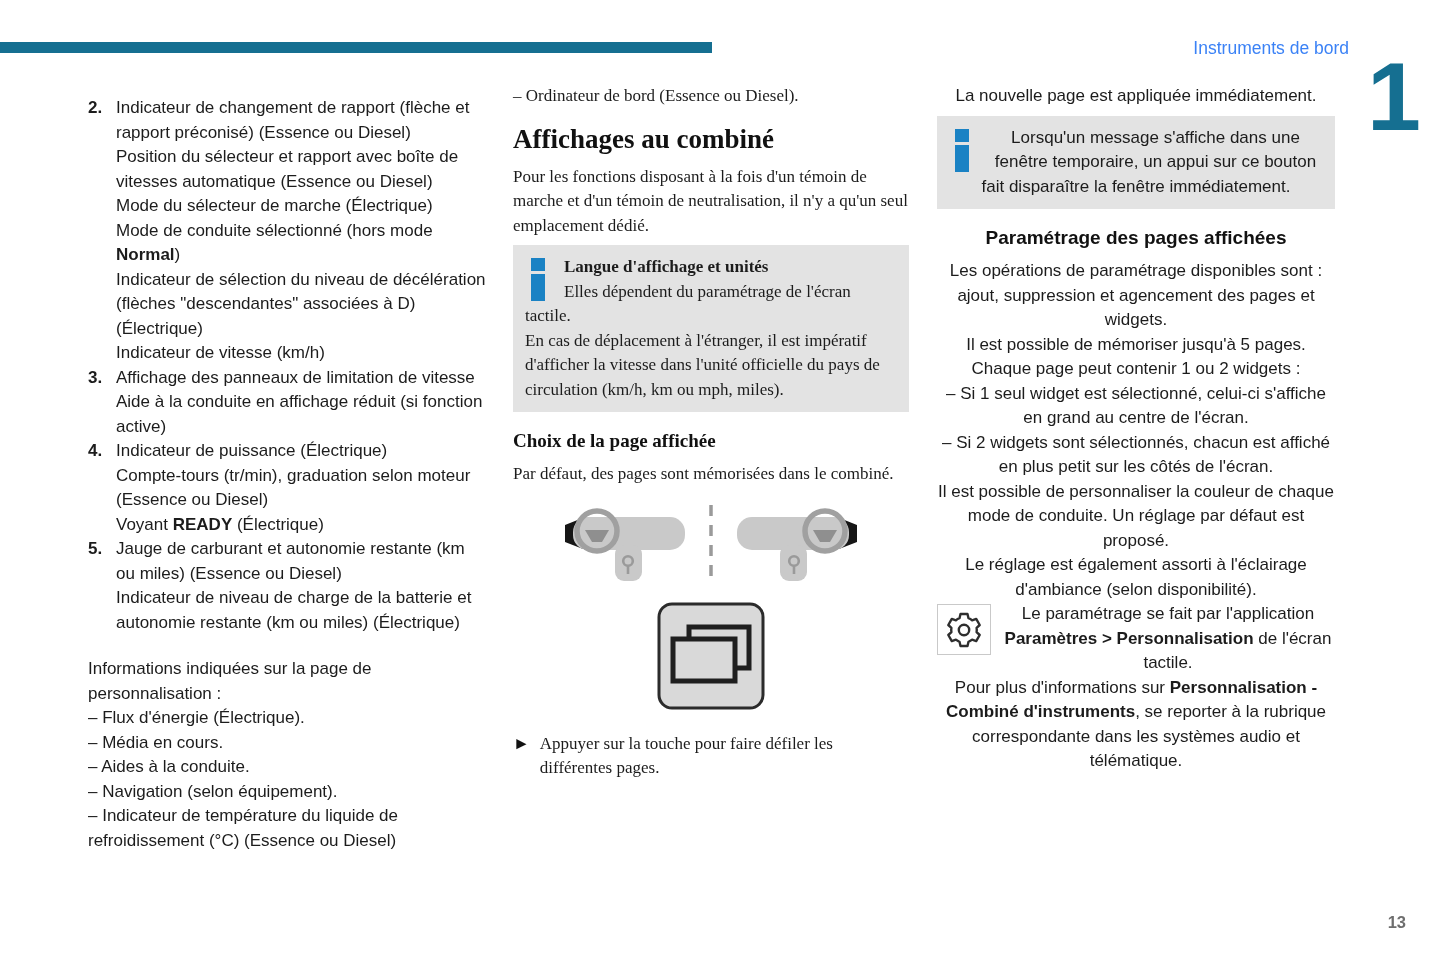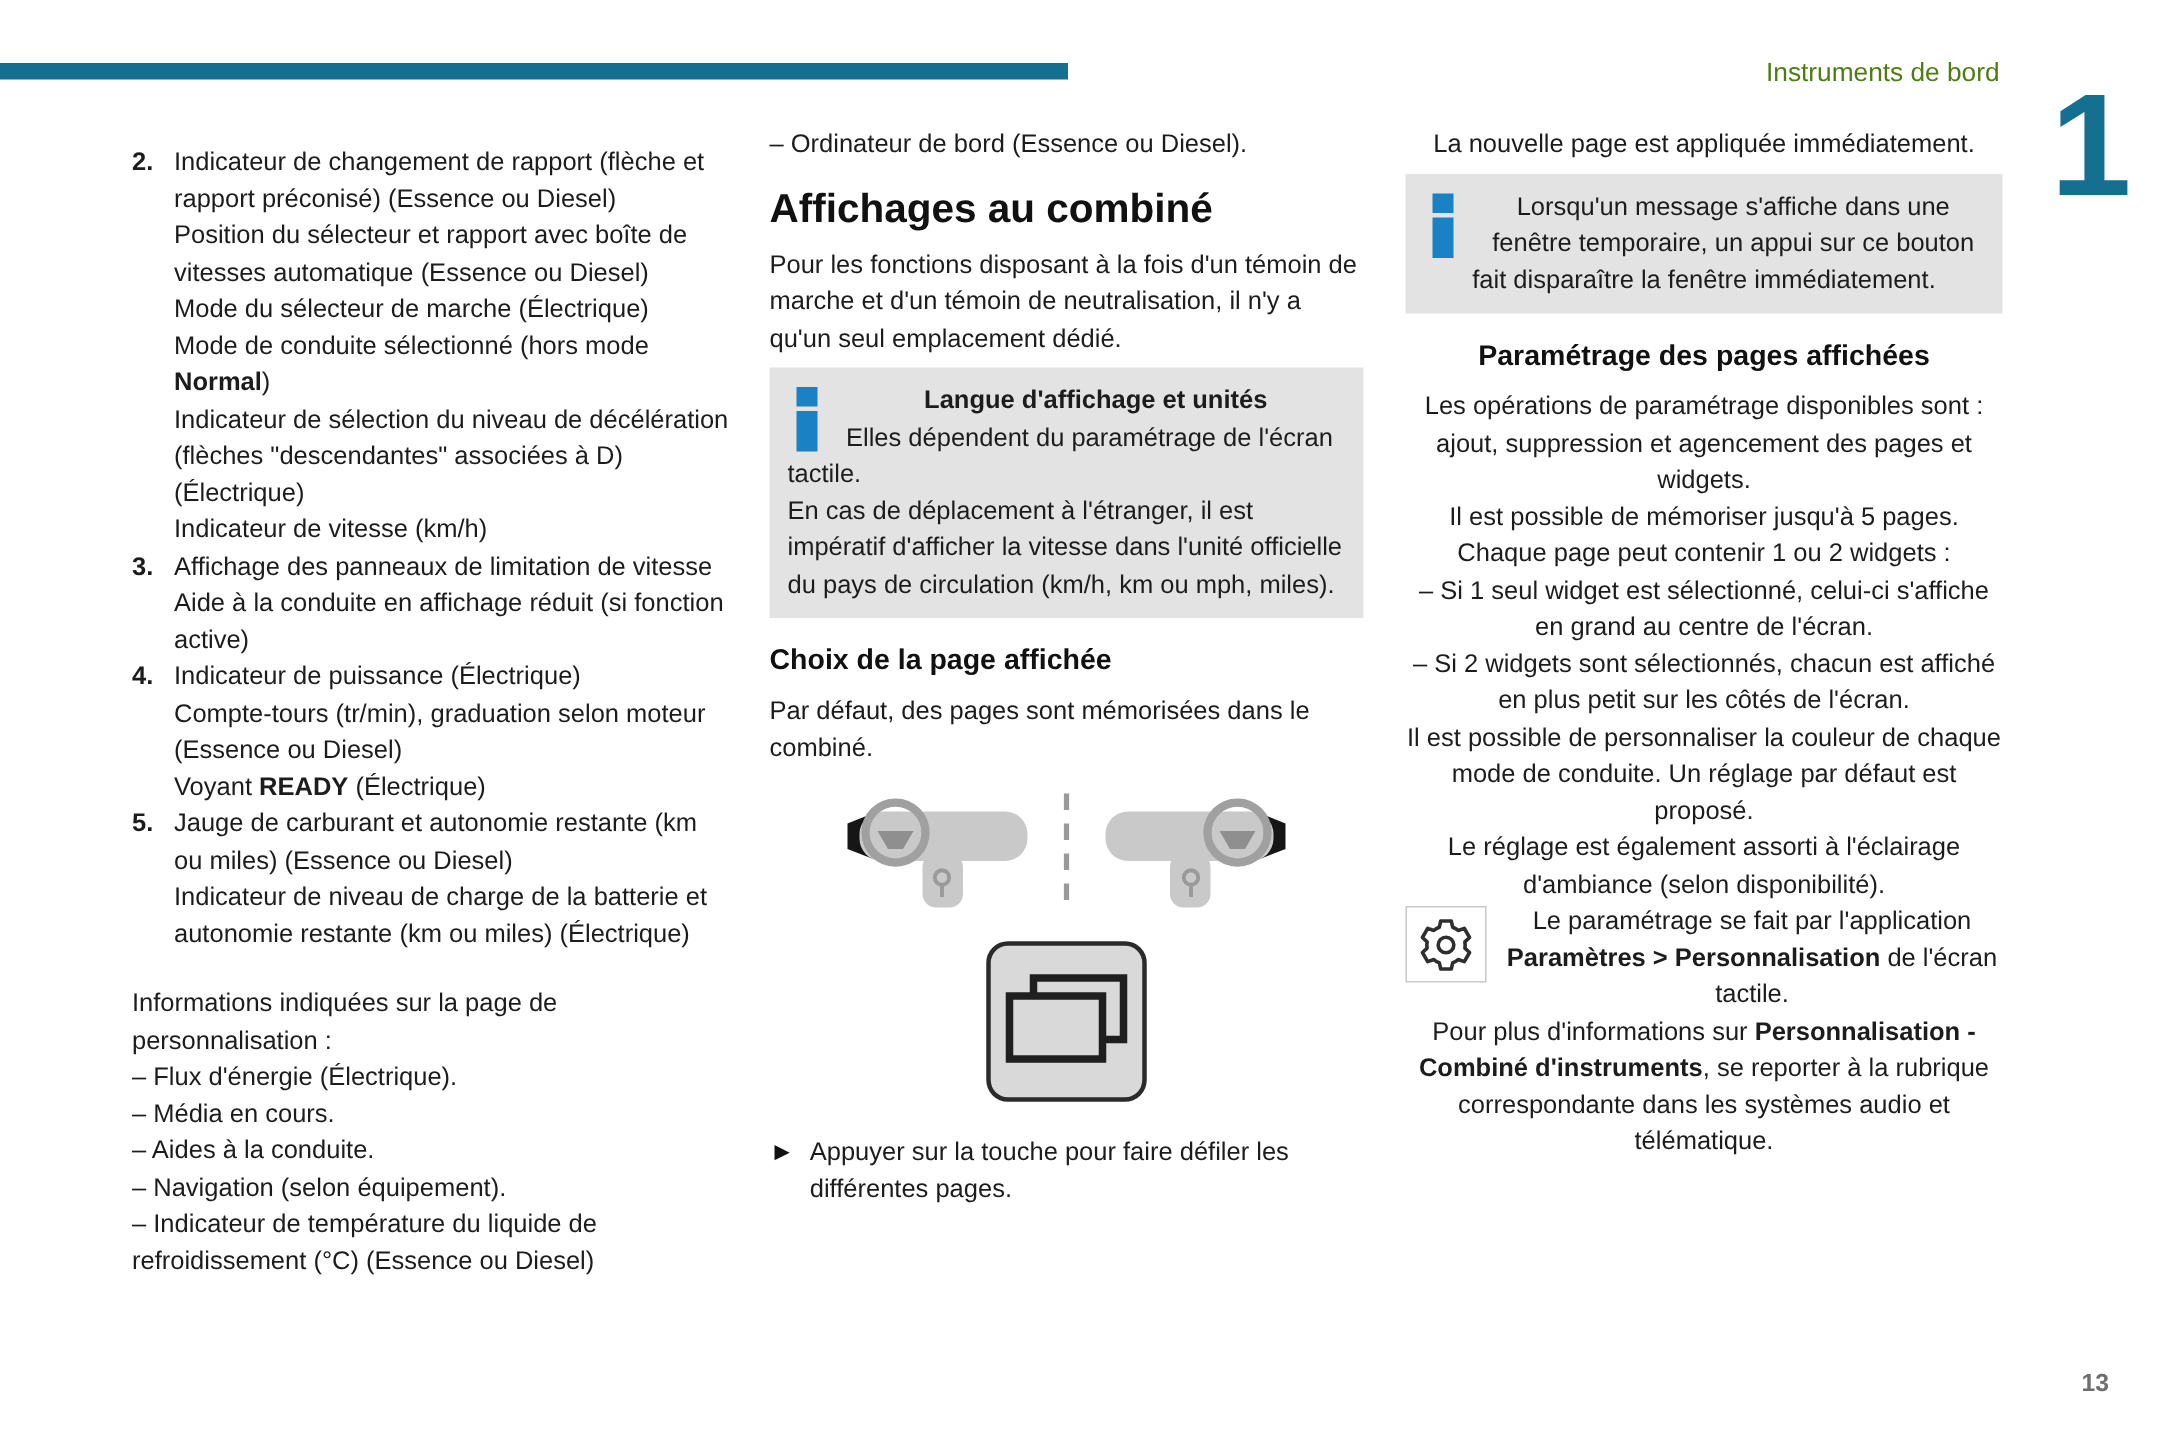--- a/index.html
+++ b/index.html
@@ -1,35 +1,35 @@
 <!DOCTYPE html>
 <html><head>
 <meta charset="utf-8">
 <style>
   html,body{margin:0;padding:0;background:#ffffff;}
   .page{position:relative;width:1445px;height:963px;background:#fff;overflow:hidden;
         font-family:"Liberation Sans","DejaVu Sans",sans-serif;font-size:17px;
         line-height:24.5px;color:#1c1c1c;}
   .accent-bar{position:absolute;left:0;top:42px;width:712px;height:11px;background:#156F91;}
-  .section-title{position:absolute;top:36px;right:112px;color:#4d7c0f;font-size:17.5px;}
+  .section-title{position:absolute;top:36px;right:96px;color:#3b82f6;font-size:17.5px;}
   .chapter-number{position:absolute;top:48px;right:24px;font-size:97px;font-weight:700;
         color:#156F91;line-height:1;}
   .page-number{position:absolute;right:39px;top:910px;font-weight:700;color:#6e6e6e;font-size:16.5px;}
   .col{position:absolute;}
   #col1{left:88px;top:96px;width:400px;}
-  #col2{left:513px;top:84px;width:396px;}
+  #col2{left:513px;top:84px;width:396px;font-family:Liberation Serif, serif;}
   #col3{left:937px;top:84px;width:398px;text-align:center;}
   p{margin:0;}
   .num-item{display:flex;}
   .num{flex:0 0 28px;width:28px;font-weight:700;}
   h1.doc{font-size:27px;line-height:33px;font-weight:700;margin:14px 0 9px;color:#111;}
   h2.doc{font-size:19px;line-height:23px;font-weight:700;margin:17px 0 10px;color:#111;}
   .info-box{background:#e3e3e3;padding:10px 12px 10px 12px;margin:7px 0 6px;}
   .info-box::after{content:"";display:block;clear:both;}
-  .ib-title{font-weight:700;text-align:center;}
+  .ib-title{font-weight:700;}
   .i-icon{float:left;width:14px;height:43px;margin:3px 19px 2px 6px;display:flex;
         flex-direction:column;gap:3px;}
   .i-icon .dot{width:14px;height:13px;background:#1A82C4;}
   .i-icon .stem{width:14px;height:27px;background:#1A82C4;}
   .gear-note::after,.final-clear::after{content:"";display:block;clear:both;}
   .gear-box{float:left;width:54px;height:51px;border:1px solid #c9c9c9;display:flex;
         align-items:center;justify-content:center;margin:2px 10px 0 0;background:#fff;box-sizing:border-box;}
   .figure{text-align:center;margin:16px 0 12px;}
   .figure svg{display:inline-block;}
   .btn-icon{display:block;margin:10px auto 0;}

